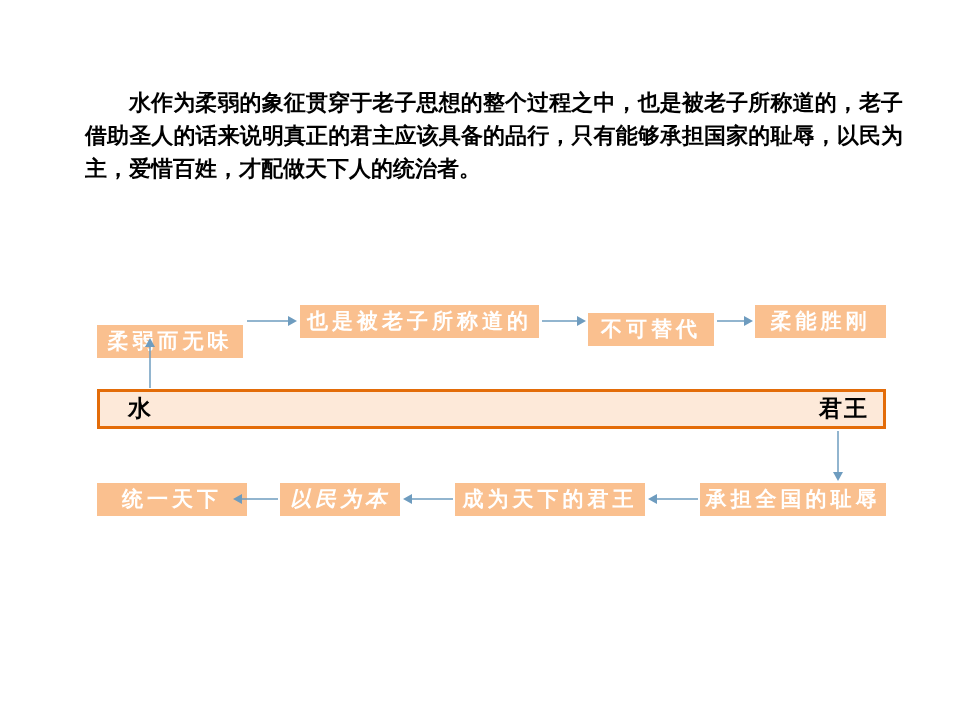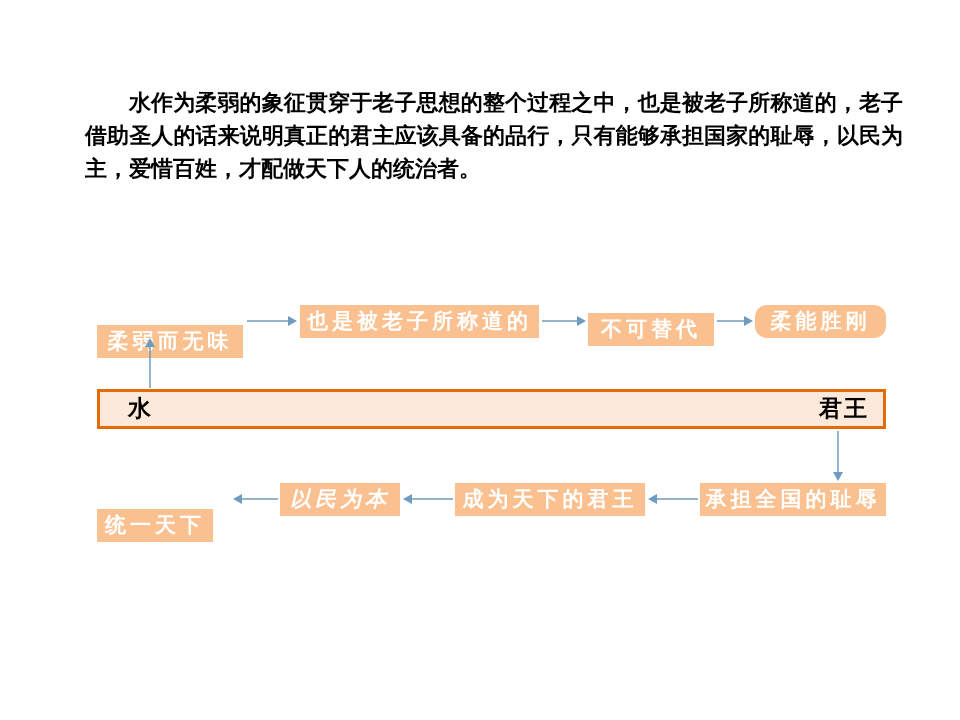--- a/index.html
+++ b/index.html
@@ -47,23 +47,23 @@
   .panel .p-left{left:28px;}
   .panel .p-center{left:50%;transform:translateX(-50%);}
   .panel .p-right{right:14px;}
   .arrow{position:absolute;color:var(--arrow,#6E9CBF);overflow:visible;}
   .arrow line{stroke:currentColor;stroke-width:1.5;}
   .arrow polygon{fill:currentColor;}
   
   .t1{left:97px;top:305px;width:146px;margin-top:20px;}
   .t2{left:300px;top:305px;width:239px;}
   .t3{left:588px;top:305px;width:126px;margin-top:8px;}
-  .t4{left:755px;top:305px;width:131px;border-radius:12px;}
+  .t4{left:755px;top:305px;width:131px;}
   
-  .b1{left:97px;top:483px;width:116px;margin-top:26px;}
+  .b1{left:97px;top:483px;width:150px;}
   .b2{left:280px;top:483px;width:120px;font-style:italic;}
   .b3{left:455px;top:483px;width:190px;}
   .b4{left:700px;top:483px;width:186px;}
 </style>
 </head>
 <body>
 
 <div class="slide">
 
   <p class="intro">水作为柔弱的象征贯穿于老子思想的整个过程之中，也是被老子所称道的，老子借助圣人的话来说明真正的君主应该具备的品行，只有能够承担国家的耻辱，以民为主，爱惜百姓，才配做天下人的统治者。</p>

